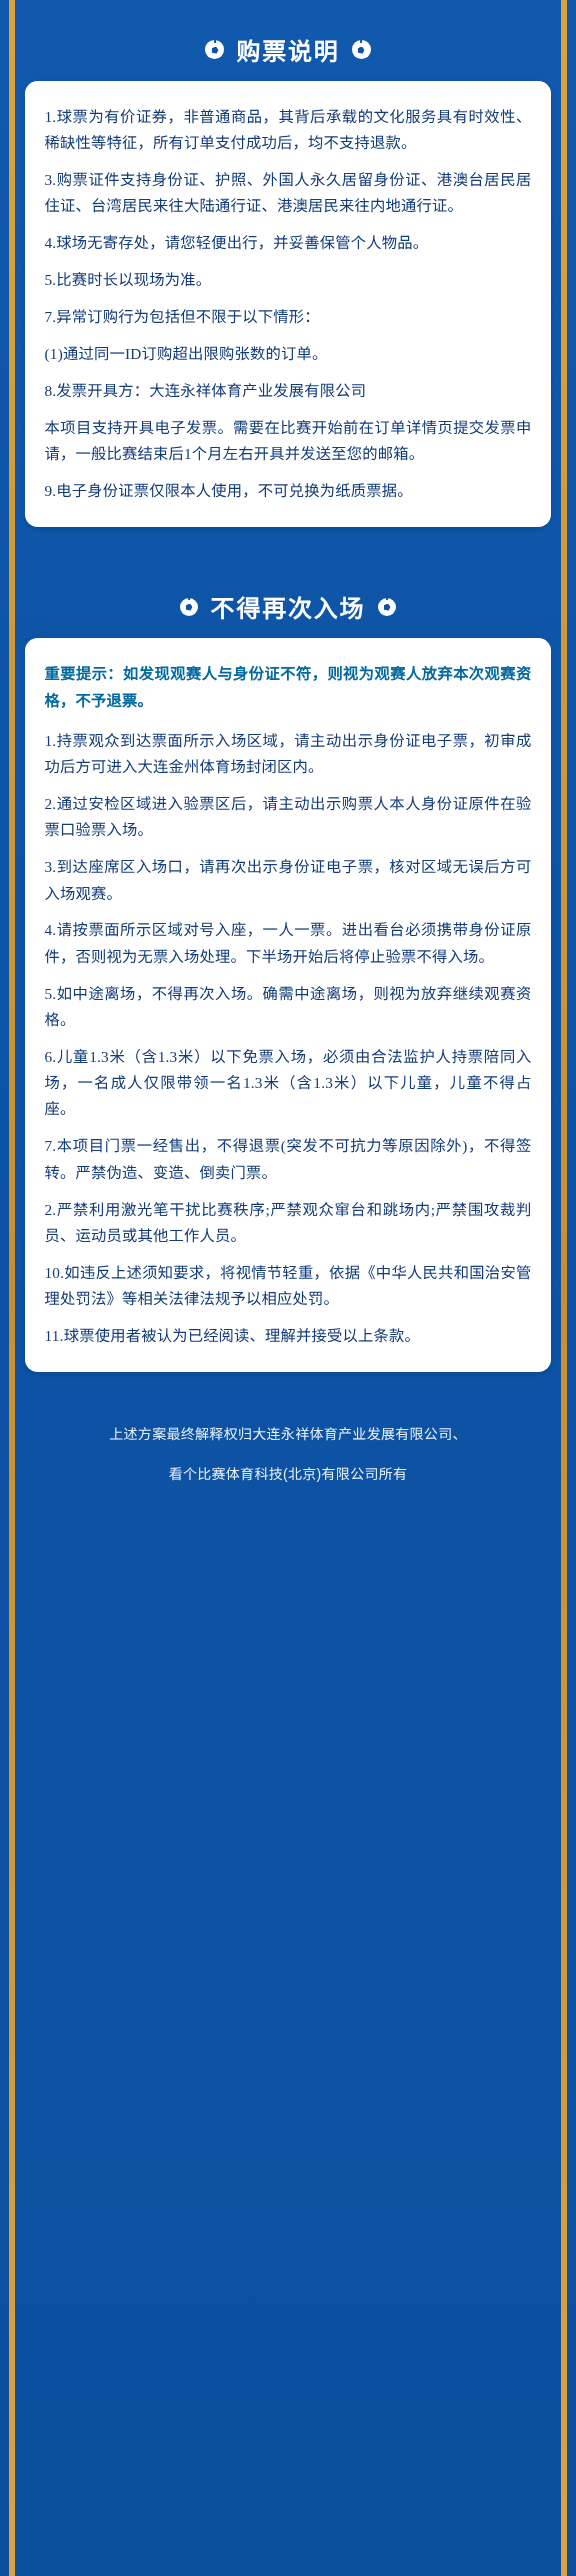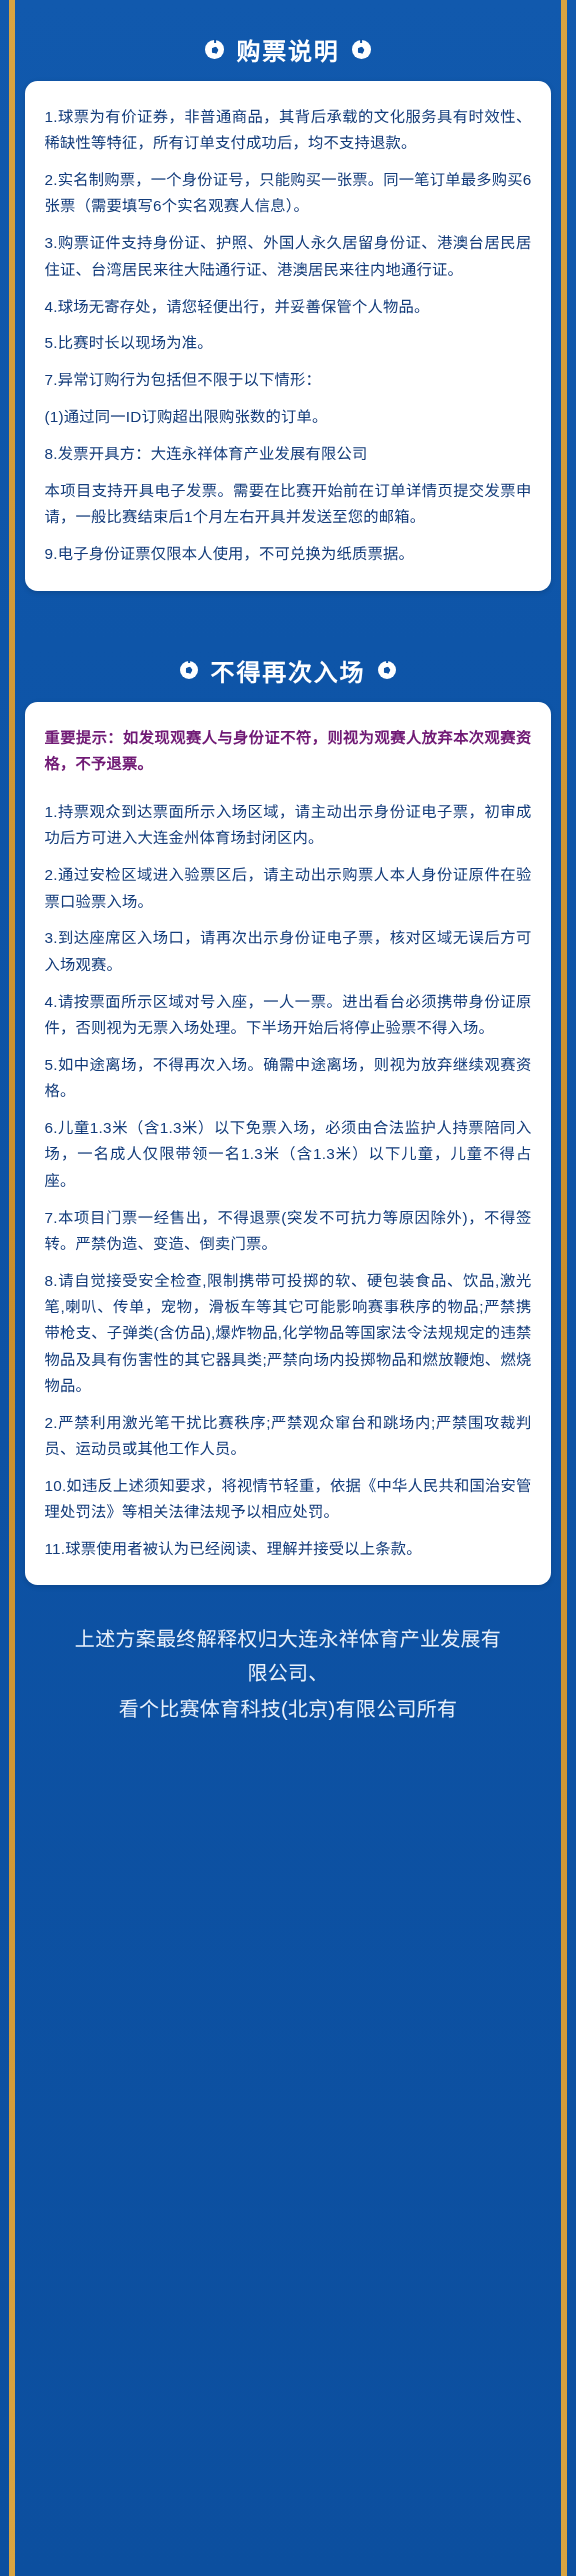--- a/index.html
+++ b/index.html
@@ -96,41 +96,42 @@
   }
 
   .card p {
     margin: 0 0 10.6px 0;
     font-size: 15.3px;
     line-height: 1.72;
     color: #123b7a;
     text-align: justify;
     text-justify: inter-ideograph;
     letter-spacing: 0.2px;
+    font-family: Liberation Serif, serif;
   }
   .card p:last-child { margin-bottom: 0; }
 
   .card p.notice {
     font-weight: bold;
-    color: #701a75;
-    margin-bottom: 22px;
+    color: #0369a1;
+    margin-bottom: 14px;
   }
 
   .spacer-between {
     height: 30px;
   }
 
   .footer {
     padding: 35px 39px 30px 39px;
     text-align: center;
     box-sizing: border-box;
   }
   .footer p {
-    margin: 2px;
-    font-size: 20px;
+    margin: 16px;
+    font-size: 14px;
     line-height: 1.7;
     color: #e8f0fb;
     letter-spacing: 0.3px;
   }
 </style>
 </head>
 <body>
 
 <div class="page">
   <div class="rail left"></div>
@@ -141,21 +142,20 @@
     <div class="section">
       <div class="section-header">
         <div class="section-title">
           <span class="ball"></span>
           <span>购票说明</span>
           <span class="ball"></span>
         </div>
       </div>
       <div class="card">
         <p>1.球票为有价证券，非普通商品，其背后承载的文化服务具有时效性、稀缺性等特征，所有订单支付成功后，均不支持退款。</p>
-        <p>2.实名制购票，一个身份证号，只能购买一张票。同一笔订单最多购买6张票（需要填写6个实名观赛人信息）。</p>
         <p>3.购票证件支持身份证、护照、外国人永久居留身份证、港澳台居民居住证、台湾居民来往大陆通行证、港澳居民来往内地通行证。</p>
         <p>4.球场无寄存处，请您轻便出行，并妥善保管个人物品。</p>
         <p>5.比赛时长以现场为准。</p>
         <p>7.异常订购行为包括但不限于以下情形：</p>
         <p>(1)通过同一ID订购超出限购张数的订单。</p>
         <p>8.发票开具方：大连永祥体育产业发展有限公司</p>
         <p>本项目支持开具电子发票。需要在比赛开始前在订单详情页提交发票申请，一般比赛结束后1个月左右开具并发送至您的邮箱。</p>
         <p>9.电子身份证票仅限本人使用，不可兑换为纸质票据。</p>
       </div>
     </div>
@@ -172,21 +172,20 @@
       </div>
       <div class="card">
         <p class="notice">重要提示：如发现观赛人与身份证不符，则视为观赛人放弃本次观赛资格，不予退票。</p>
         <p>1.持票观众到达票面所示入场区域，请主动出示身份证电子票，初审成功后方可进入大连金州体育场封闭区内。</p>
         <p>2.通过安检区域进入验票区后，请主动出示购票人本人身份证原件在验票口验票入场。</p>
         <p>3.到达座席区入场口，请再次出示身份证电子票，核对区域无误后方可入场观赛。</p>
         <p>4.请按票面所示区域对号入座，一人一票。进出看台必须携带身份证原件，否则视为无票入场处理。下半场开始后将停止验票不得入场。</p>
         <p>5.如中途离场，不得再次入场。确需中途离场，则视为放弃继续观赛资格。</p>
         <p>6.儿童1.3米（含1.3米）以下免票入场，必须由合法监护人持票陪同入场，一名成人仅限带领一名1.3米（含1.3米）以下儿童，儿童不得占座。</p>
         <p>7.本项目门票一经售出，不得退票(突发不可抗力等原因除外)，不得签转。严禁伪造、变造、倒卖门票。</p>
-        <p>8.请自觉接受安全检查,限制携带可投掷的软、硬包装食品、饮品,激光笔,喇叭、传单，宠物，滑板车等其它可能影响赛事秩序的物品;严禁携带枪支、子弹类(含仿品),爆炸物品,化学物品等国家法令法规规定的违禁物品及具有伤害性的其它器具类;严禁向场内投掷物品和燃放鞭炮、燃烧物品。</p>
         <p>2.严禁利用激光笔干扰比赛秩序;严禁观众窜台和跳场内;严禁围攻裁判员、运动员或其他工作人员。</p>
         <p>10.如违反上述须知要求，将视情节轻重，依据《中华人民共和国治安管理处罚法》等相关法律法规予以相应处罚。</p>
         <p>11.球票使用者被认为已经阅读、理解并接受以上条款。</p>
       </div>
     </div>
 
     <div class="footer">
       <p>上述方案最终解释权归大连永祥体育产业发展有限公司、</p>
       <p>看个比赛体育科技(北京)有限公司所有</p>
     </div>

